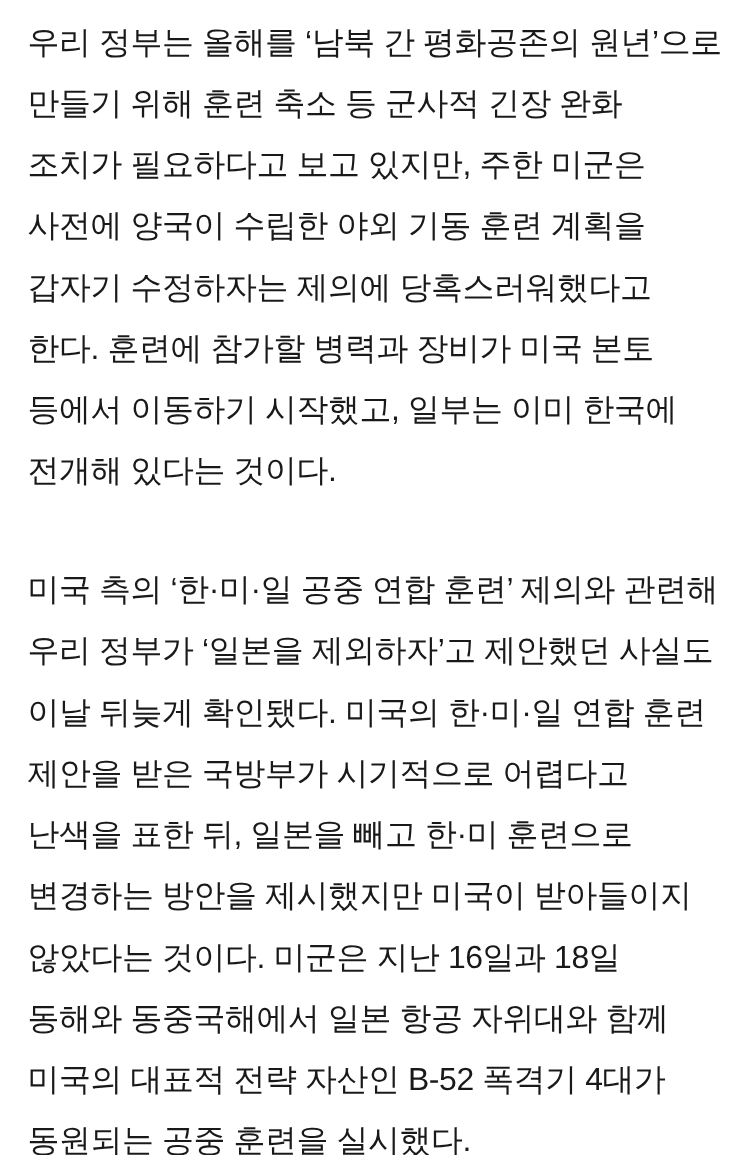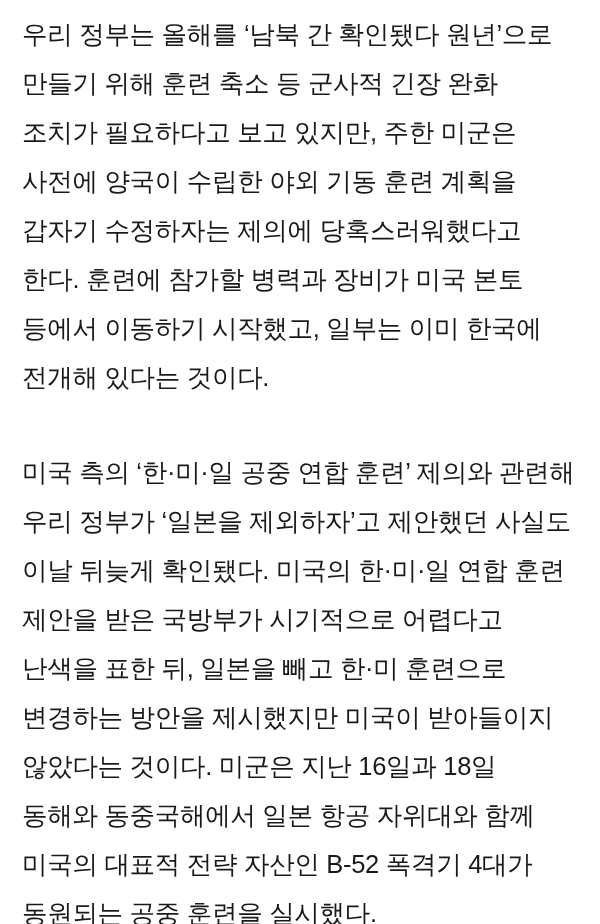--- a/index.html
+++ b/index.html
@@ -30,15 +30,15 @@
     white-space: pre-wrap;
   }
   .para:last-child {
     margin-bottom: 0;
   }
 </style>
 </head>
 <body>
 
 <div class="article">
-  <p class="para">우리 정부는 올해를 ‘남북 간 확인됐다 원년’으로 만들기 위해 훈련 축소 등 군사적 긴장 완화 조치가 필요하다고 보고 있지만, 주한 미군은 사전에 양국이 수립한 야외 기동 훈련 계획을 갑자기 수정하자는 제의에 당혹스러워했다고 한다. 훈련에 참가할 병력과 장비가 미국 본토 등에서 이동하기 시작했고, 일부는 이미 한국에 전개해 있다는 것이다.</p>
+  <p class="para">우리 정부는 올해를 ‘남북 간 평화공존의 원년’으로 만들기 위해 훈련 축소 등 군사적 긴장 완화 조치가 필요하다고 보고 있지만, 주한 미군은 사전에 양국이 수립한 야외 기동 훈련 계획을 갑자기 수정하자는 제의에 당혹스러워했다고 한다. 훈련에 참가할 병력과 장비가 미국 본토 등에서 이동하기 시작했고, 일부는 이미 한국에 전개해 있다는 것이다.</p>
   <p class="para">미국 측의 ‘한·미·일 공중 연합 훈련’ 제의와 관련해 우리 정부가 ‘일본을 제외하자’고 제안했던 사실도 이날 뒤늦게 확인됐다. 미국의 한·미·일 연합 훈련 제안을 받은 국방부가 시기적으로 어렵다고 난색을 표한 뒤, 일본을 빼고 한·미 훈련으로 변경하는 방안을 제시했지만 미국이 받아들이지 않았다는 것이다. 미군은 지난 16일과 18일 동해와 동중국해에서 일본 항공 자위대와 함께 미국의 대표적 전략 자산인 B-52 폭격기 4대가 동원되는 공중 훈련을 실시했다.</p>
 </div>
 
 </body></html>

